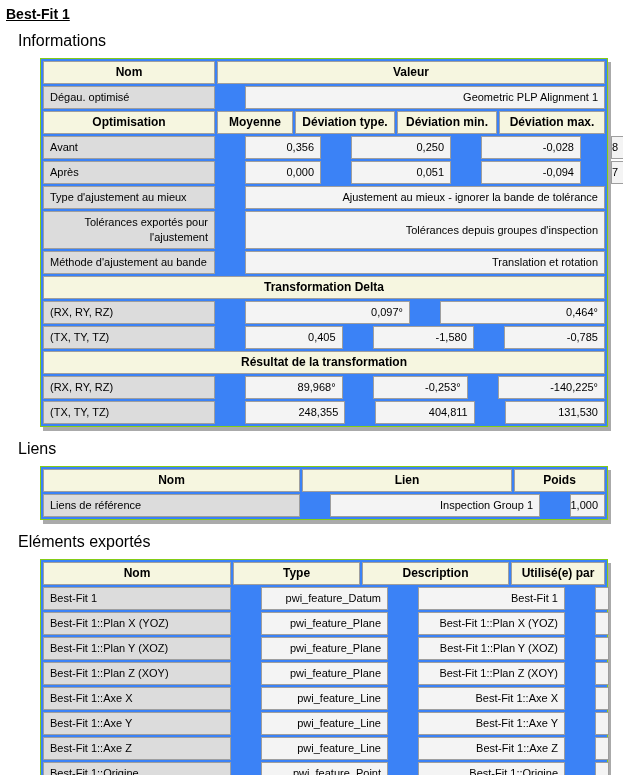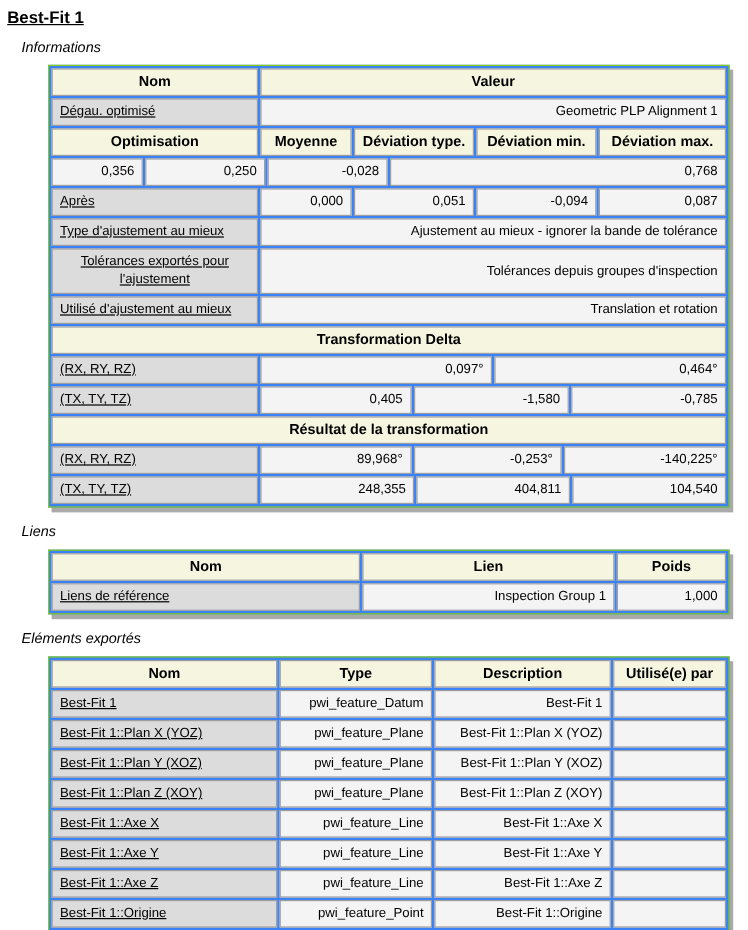--- a/index.html
+++ b/index.html
@@ -13,23 +13,22 @@
   }
   .page { padding: 4px 8px 10px 6px; width: 623px; }
 
   .page-title {
     font-size: 14px;
     font-weight: bold;
     text-decoration: underline;
     margin: 2px 0 10px 0;
   }
   .section-label {
-    font-size: 12px;
+    font-size: 16px;
     margin: 0 0 8px 12px;
-    font-style: italic;
   }
 
   .tbl {
     width: 568px;
     margin: 0 0 13px 34px;
     background: #3b82f6;
     border: 1px solid #84cc16;
     padding: 2px;
     display: flex;
     flex-direction: column;
@@ -49,27 +48,27 @@
   .th {
     background: #f6f6e0;
     font-weight: bold;
     font-size: 12px;
     justify-content: center;
     text-align: center;
   }
   .lbl {
     background: #dcdcdc;
     justify-content: flex-start;
-    text-align: center;
-    text-decoration: underline;
+    text-align: right;
   }
   .val {
     background: #f4f4f4;
     justify-content: flex-end;
     text-align: right;
+    margin-left: 28px;
   }
   .grow { flex: 1 1 auto; }
 
   
   .c-label { flex: 0 0 172px; }
   .c-moy   { flex: 0 0 76px; }
   .c-dev   { flex: 0 0 100px; text-align: right; }
   
   .c-lnom  { flex: 0 0 257px; }
   .c-lien  { flex: 0 0 210px; }
@@ -101,20 +100,21 @@
 
     <div class="tr">
       <div class="td th c-label">Optimisation</div>
       <div class="td th c-moy">Moyenne</div>
       <div class="td th c-dev">Déviation type.</div>
       <div class="td th c-dev">Déviation min.</div>
       <div class="td th grow">Déviation max.</div>
     </div>
 
     <div class="tr">
+      <div class="td lbl c-label">Avant</div>
       <div class="td val c-moy">0,356</div>
       <div class="td val c-dev">0,250</div>
       <div class="td val c-dev">-0,028</div>
       <div class="td val grow">0,768</div>
     </div>
 
     <div class="tr">
       <div class="td lbl c-label">Après</div>
       <div class="td val c-moy">0,000</div>
       <div class="td val c-dev">0,051</div>
@@ -126,21 +126,21 @@
       <div class="td lbl c-label">Type d'ajustement au mieux</div>
       <div class="td val grow">Ajustement au mieux - ignorer la bande de tolérance</div>
     </div>
 
     <div class="tr">
       <div class="td lbl c-label">Tolérances exportés pour l'ajustement</div>
       <div class="td val grow">Tolérances depuis groupes d'inspection</div>
     </div>
 
     <div class="tr">
-      <div class="td lbl c-label">Utilisé d'ajustement au mieux</div>
+      <div class="td lbl c-label">Méthode d'ajustement au bande</div>
       <div class="td val grow">Translation et rotation</div>
     </div>
 
     <div class="tr">
       <div class="td th grow">Transformation Delta</div>
     </div>
 
     <div class="tr">
       <div class="td lbl c-label">(RX, RY, RZ)</div>
       <div class="td val grow">0,097°</div>
@@ -162,21 +162,21 @@
       <div class="td lbl c-label">(RX, RY, RZ)</div>
       <div class="td val grow">89,968°</div>
       <div class="td val grow">-0,253°</div>
       <div class="td val grow">-140,225°</div>
     </div>
 
     <div class="tr">
       <div class="td lbl c-label">(TX, TY, TZ)</div>
       <div class="td val grow">248,355</div>
       <div class="td val grow">404,811</div>
-      <div class="td val grow">104,540</div>
+      <div class="td val grow">131,530</div>
     </div>
   </div>
 
   <div class="section-label">Liens</div>
 
   <div class="tbl">
     <div class="tr">
       <div class="td th c-lnom">Nom</div>
       <div class="td th c-lien">Lien</div>
       <div class="td th grow">Poids</div>

